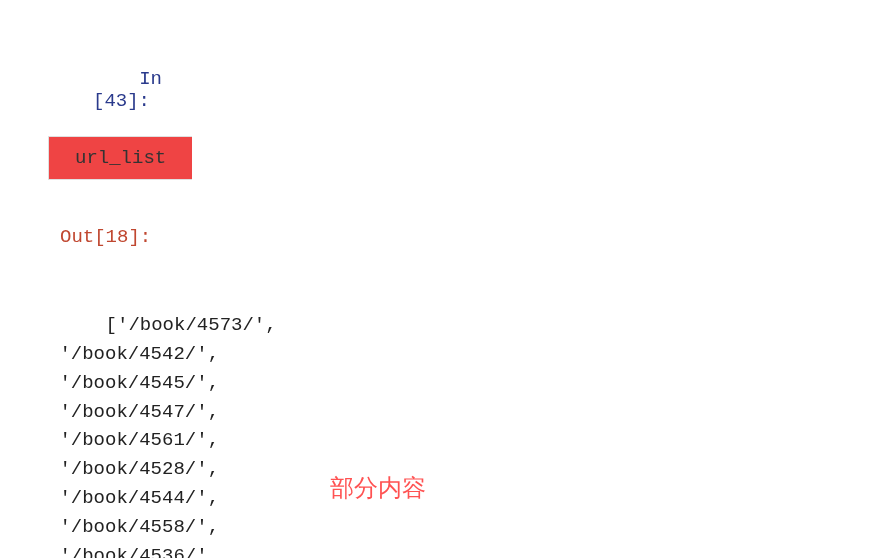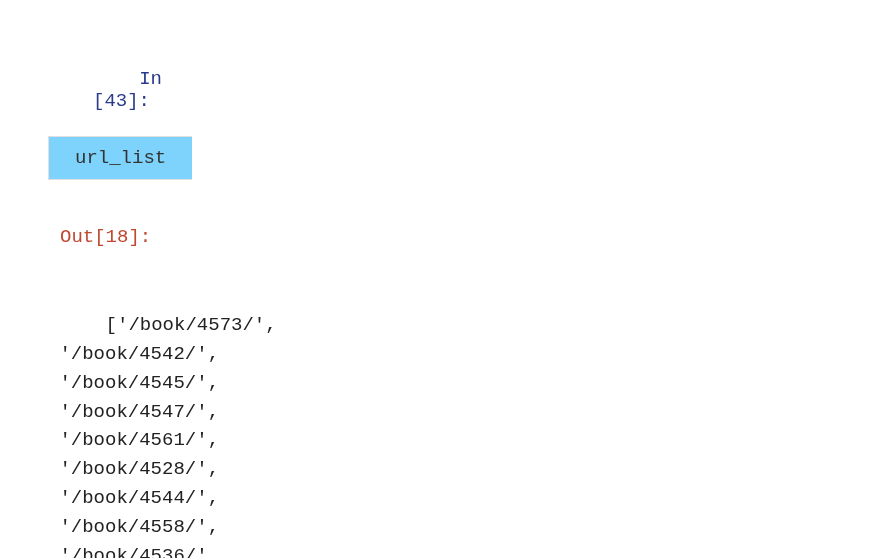--- a/index.html
+++ b/index.html
@@ -31,21 +31,21 @@
       flex-shrink: 0;
     }
     .prompt-in {
       color: #2a3a8c;
     }
     .prompt-out {
       color: #c04730;
     }
     .input-area {
       flex: 1;
-      background: #7dd3fc;
+      background: #ef4444;
       border: 1px solid #e0e0e0;
       border-right: none;
       padding: 10px 14px;
       color: #333;
     }
     .output-area {
       flex: 1;
       padding-top: 10px;
       color: #222;
       white-space: pre;
@@ -88,14 +88,15 @@
  '/book/4561/',
  '/book/4528/',
  '/book/4544/',
  '/book/4558/',
  '/book/4536/',
  '/book/4580/',
  '/book/4546/',
  '/book/4567/',
  '/book/4599/',
  '/book/4579/',</span>
+    <div class="annotation">部分内容</div>
   </div>
 </div>
 
 </body></html>

